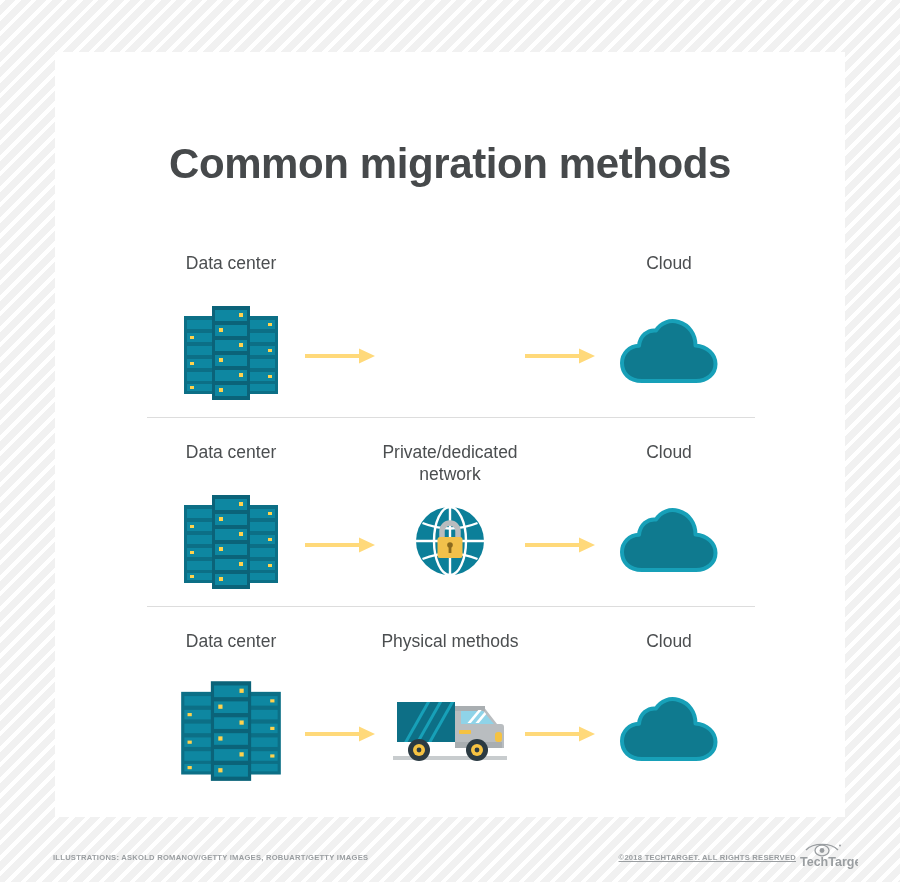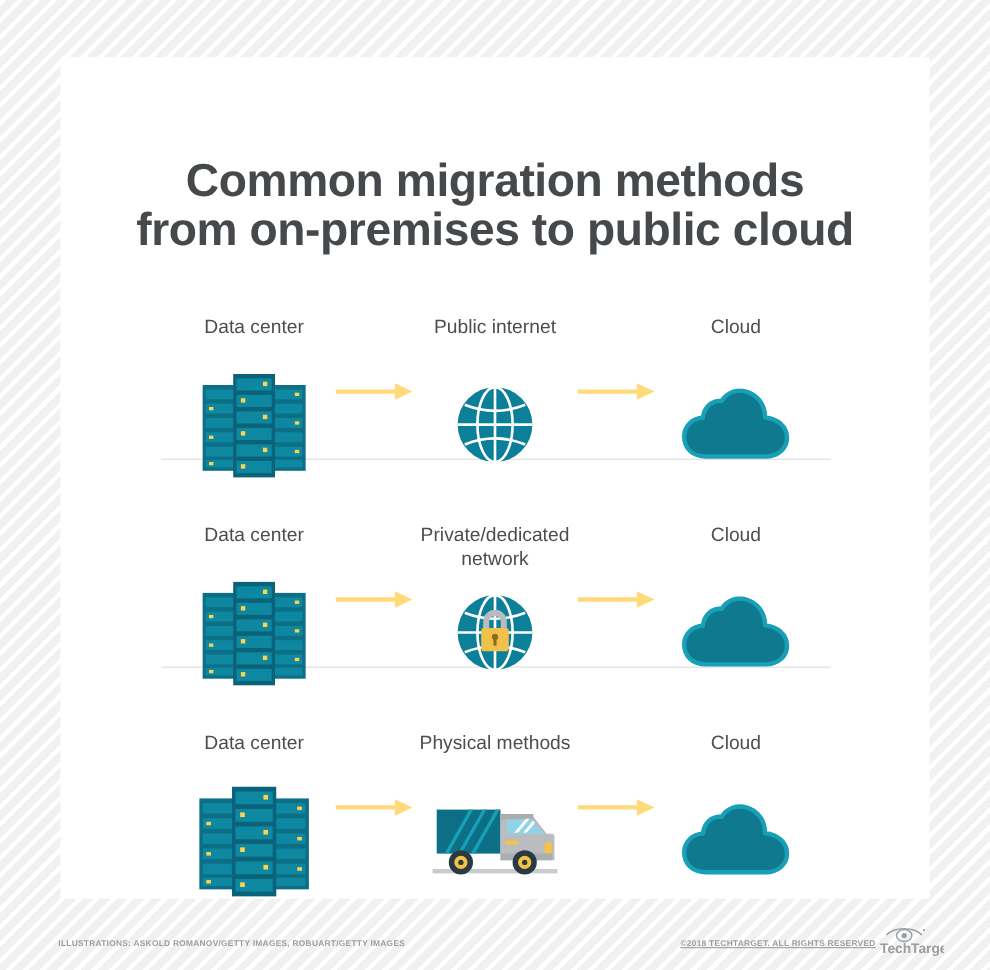--- a/index.html
+++ b/index.html
@@ -57,21 +57,20 @@
   }
   .divider-1{top:365px;}
   .divider-2{top:554px;}
 
   
   .col{
     position:absolute;
     top:0;
     width:220px;
     text-align:center;
-    margin-top:34px;
   }
   .col-left{left:66px;}
   .col-mid{left:285px;}
   .col-right{left:504px;text-align:center;}
 
   .col-label{
     font-size:17.5px;
     color:#4b4e50;
     line-height:22px;
     padding-top:0px;
@@ -133,21 +132,20 @@
   }
   .logo svg{display:block;}
 </style>
 </head>
 <body>
 
 <div class="card">
 
   <div class="title">
     <span class="line">Common migration methods</span>
-    <span class="line">from on-premises to public cloud</span>
   </div>
 
   <div class="divider divider-1"></div>
   <div class="divider divider-2"></div>
 
   <div class="row row-1">
 
     <div class="col col-left">
       <div class="col-label">Data center</div>
       <div class="art">
@@ -191,35 +189,20 @@
         </svg>
       </div>
     </div>
 
     <div class="arrow arrow-a">
       <svg width="70" height="18" viewBox="0 0 70 18">
         <path d="M0 7 H54 V1.5 L70 9 L54 16.5 V11 H0 Z" fill="#ffd97a"></path>
       </svg>
     </div>
 
-    <div class="col col-mid">
-      <div class="col-label">Public internet</div>
-      <div class="art">
-        <svg width="70" height="70" viewBox="0 0 70 70">
-          <circle cx="35" cy="35" r="34" fill="#0c7f99"></circle>
-          <g stroke="#ffffff" stroke-width="2.4" fill="none">
-            <line x1="35" y1="1" x2="35" y2="69"></line>
-            <line x1="1" y1="35" x2="69" y2="35"></line>
-            <ellipse cx="35" cy="35" rx="16" ry="34"></ellipse>
-            <path d="M7.5 17 Q35 28 62.5 17"></path>
-            <path d="M7.5 53 Q35 42 62.5 53"></path>
-          </g>
-        </svg>
-      </div>
-    </div>
 
     <div class="arrow arrow-b">
       <svg width="70" height="18" viewBox="0 0 70 18">
         <path d="M0 7 H54 V1.5 L70 9 L54 16.5 V11 H0 Z" fill="#ffd97a"></path>
       </svg>
     </div>
 
     <div class="col col-right">
       <div class="col-label">Cloud</div>
       <div class="art">

